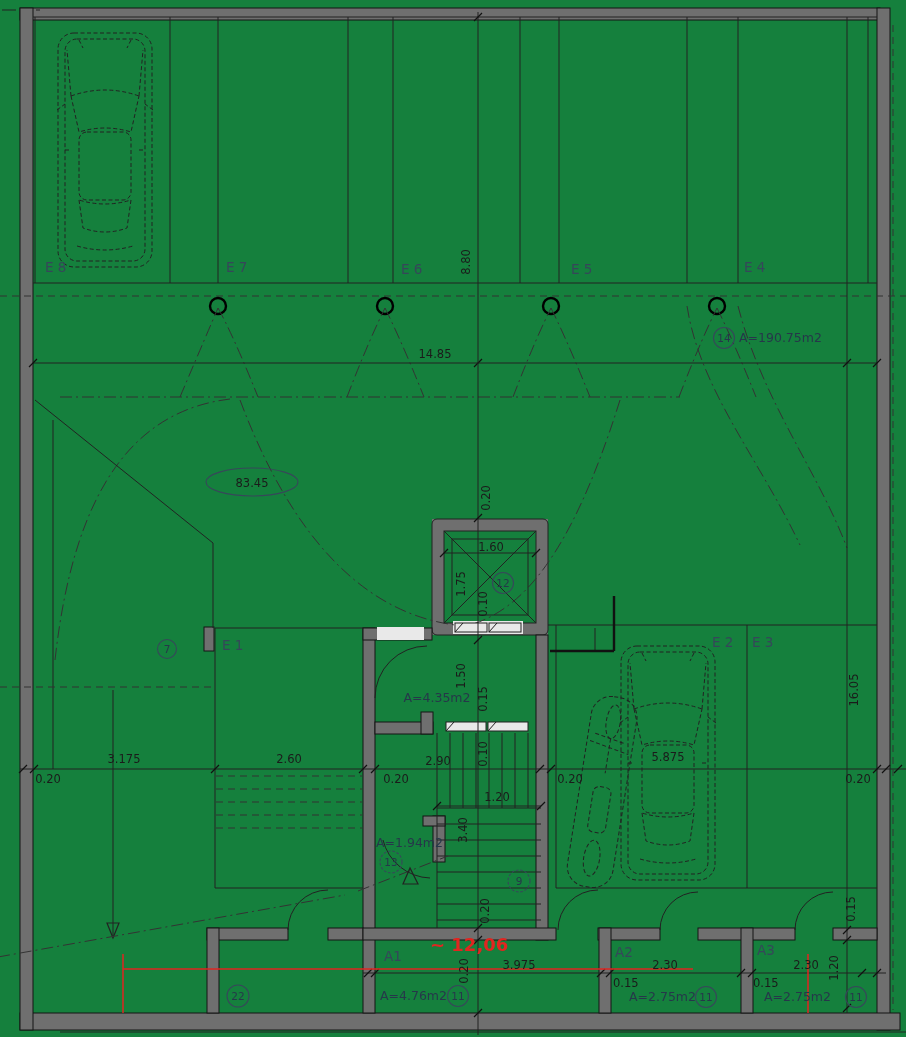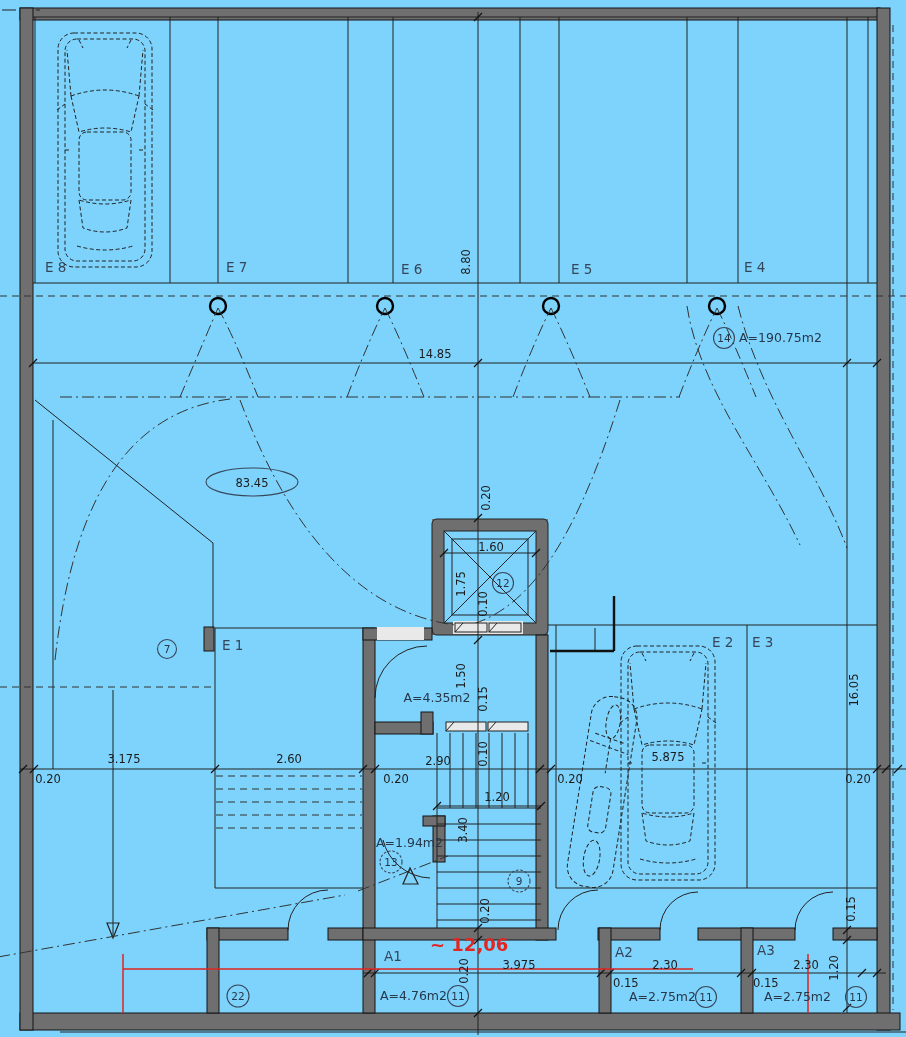--- a/index.html
+++ b/index.html
@@ -1,16 +1,16 @@
 <!DOCTYPE html>
 <html><head>
 <meta charset="utf-8">
 <style>
   html,body{margin:0;padding:0;background:#e9e9e9;}
-  .stage{width:906px;height:1037px;position:relative;background:#7dd3fc;overflow:hidden;
+  .stage{width:906px;height:1037px;position:relative;background:#15803d;overflow:hidden;
          font-family:"DejaVu Sans",sans-serif;}
   svg{display:block}
   .wall{fill:#6f6f6f;stroke:#141414;stroke-width:1;}
   .floorcut{fill:#e9e9e9;stroke:none;}
   .thin{stroke:#222;stroke-width:1;fill:none;}
   .thin2{stroke:#111;stroke-width:2.4;fill:none;}
   .dash{stroke:#333;stroke-width:1;fill:none;stroke-dasharray:7 5;}
   .dashdot{stroke:#333;stroke-width:1;fill:none;stroke-dasharray:12 4 2 4;}
   .cardash{stroke:#222;stroke-width:1;fill:none;stroke-dasharray:4 2.5;}
   .tick{stroke:#111;stroke-width:1.2;fill:none;}

